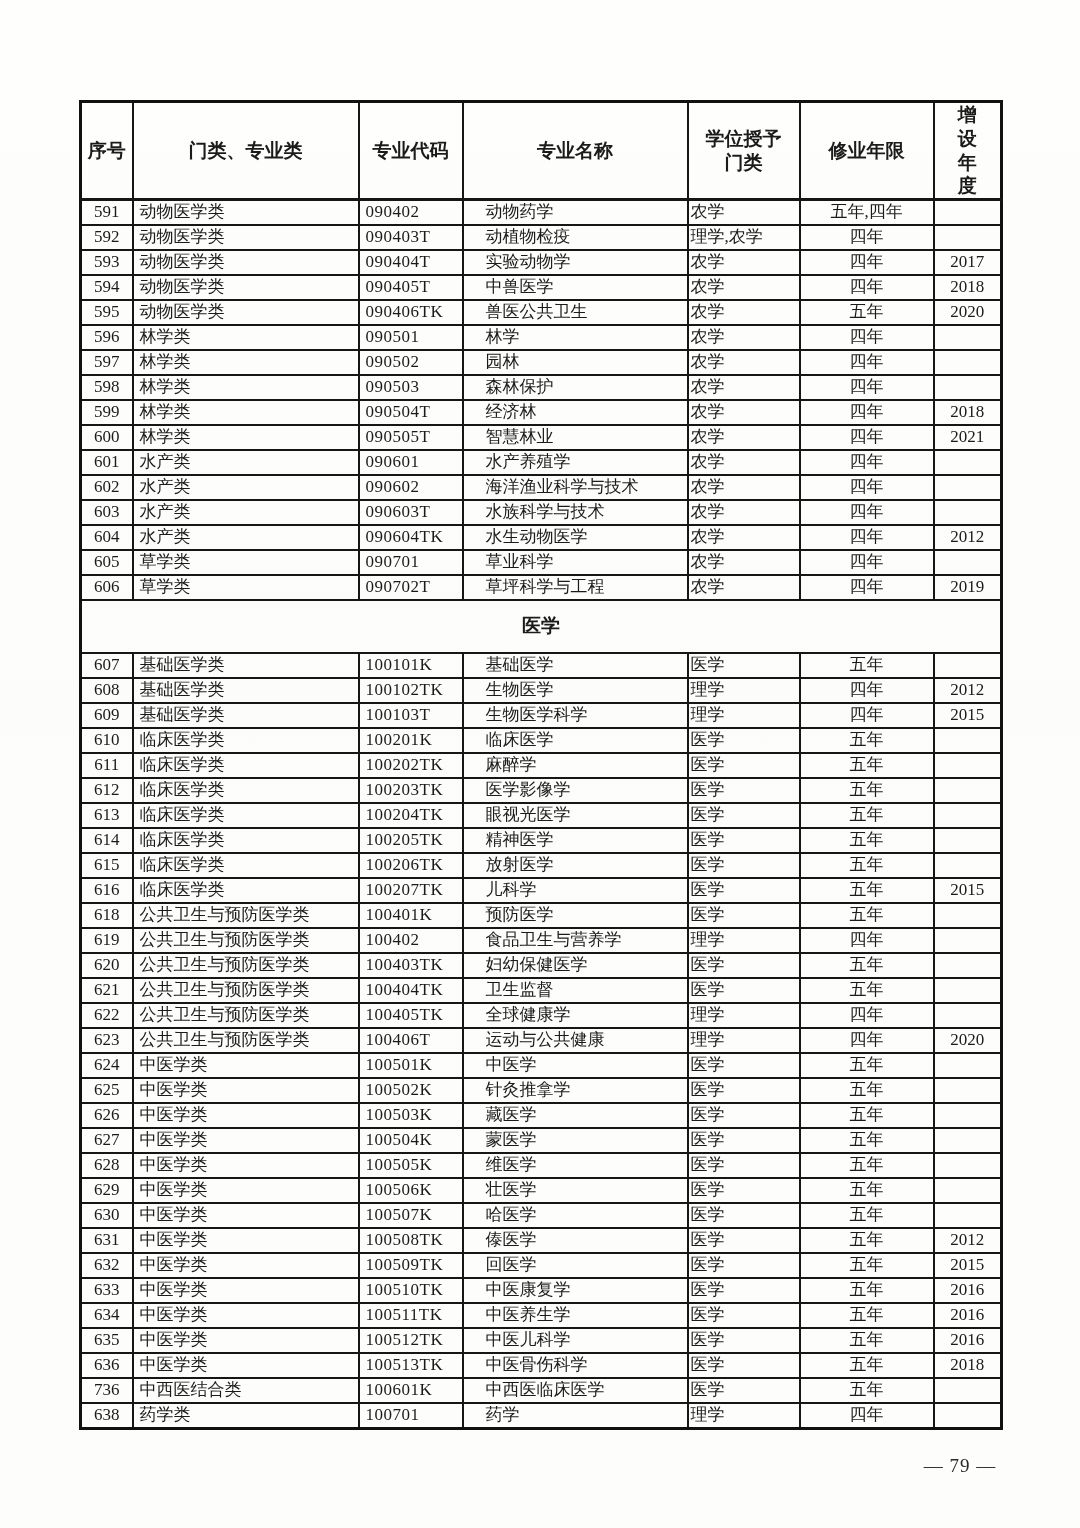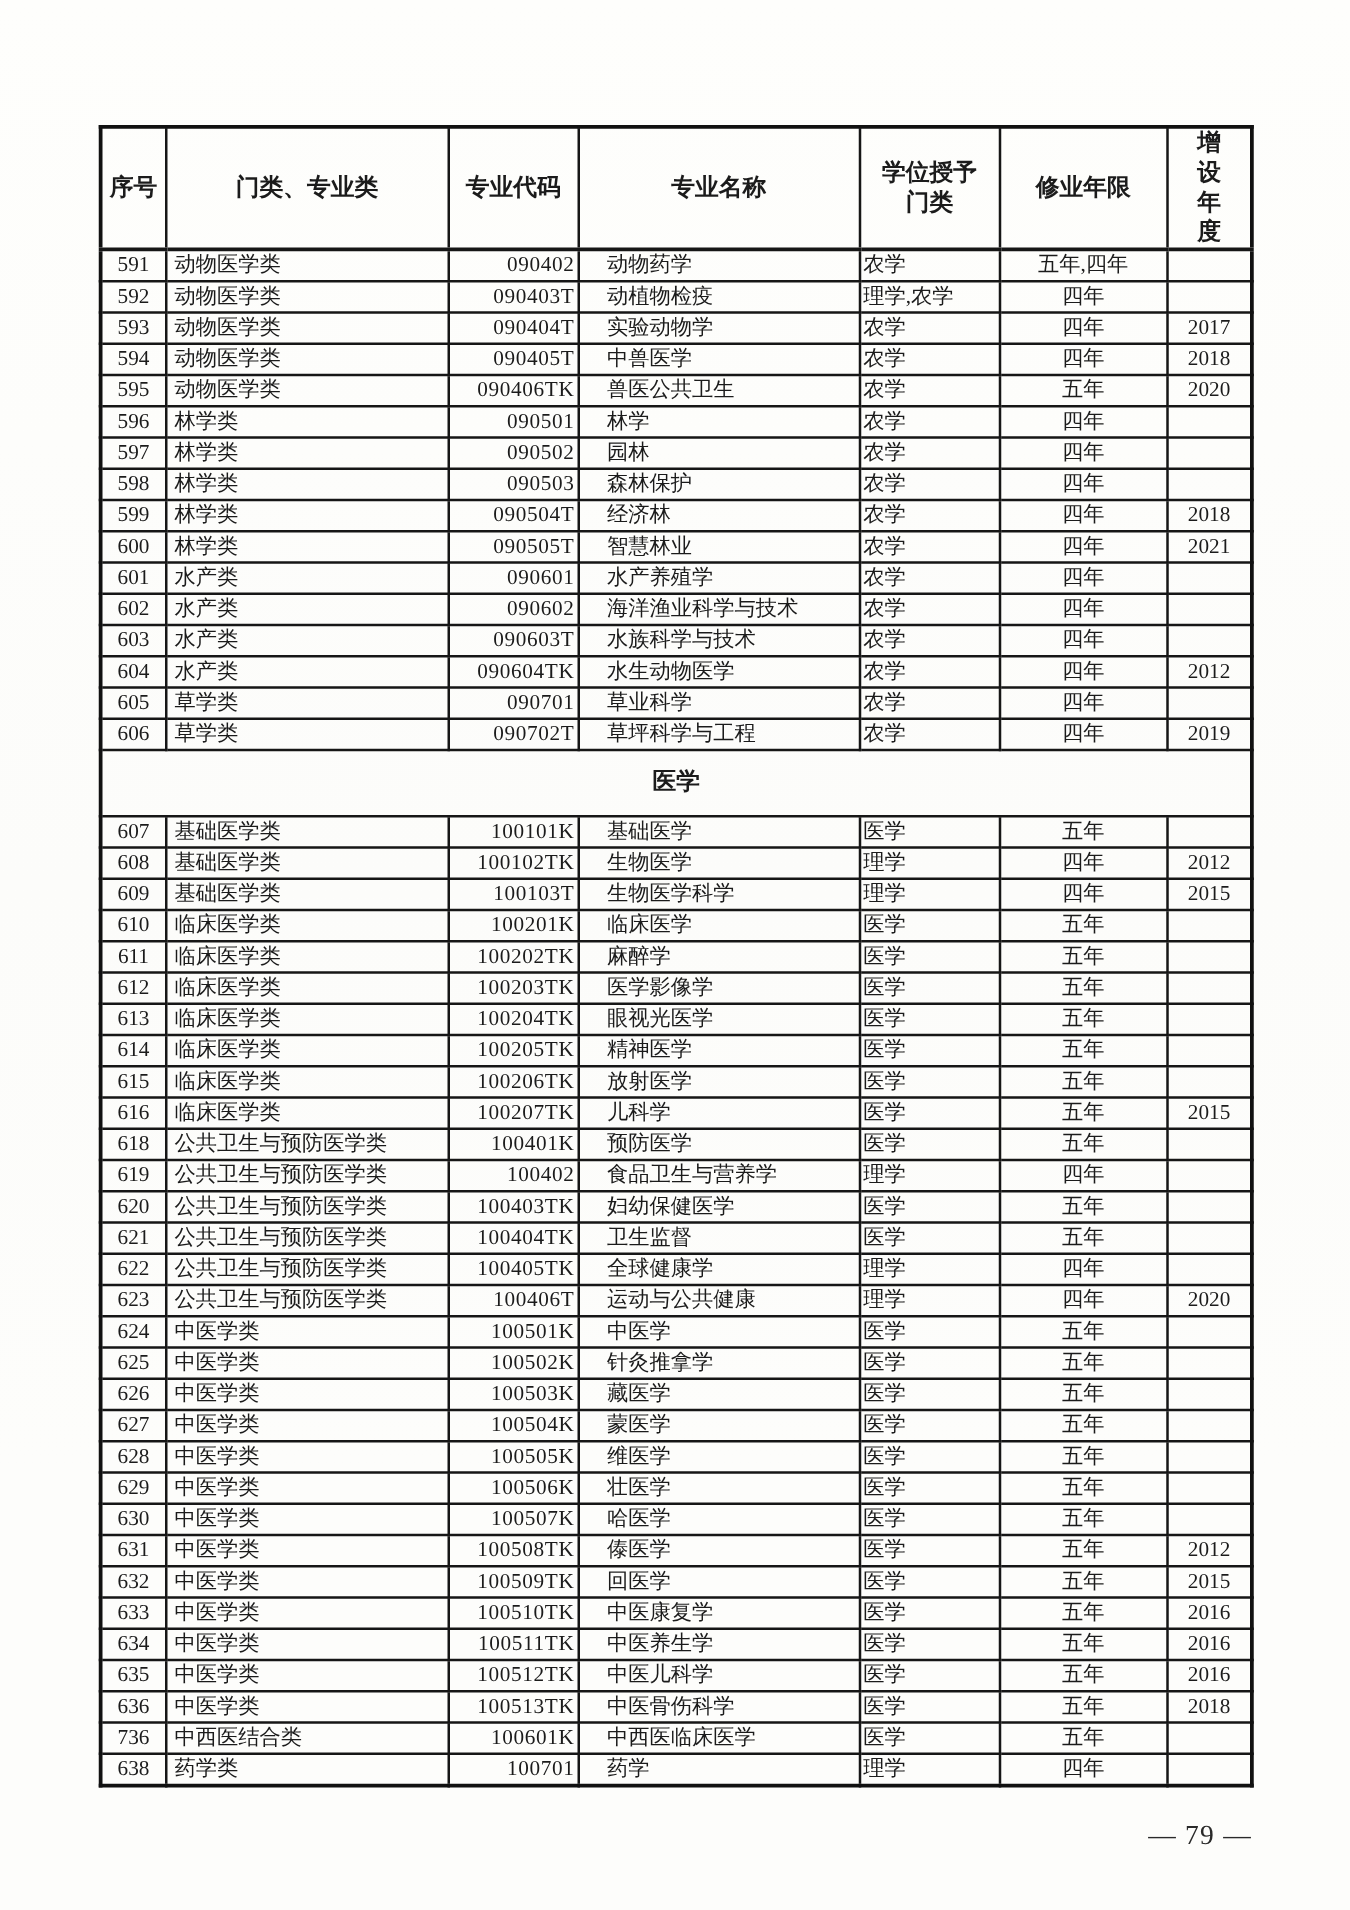--- a/index.html
+++ b/index.html
@@ -49,38 +49,38 @@
   .doc-table thead th:nth-child(7) { padding: 0 21px; }
   .doc-table tbody td {
     height: 23px;
     font-size: 17px;
     line-height: 1.1;
     vertical-align: middle;
     padding: 0 2px;
   }
   .doc-table td.col-seq    { text-align: center; }
   .doc-table td.col-category { text-align: left; padding-left: 6px; }
-  .doc-table td.col-code   { text-align: right; padding-left: 6px; letter-spacing: 0.5px; }
+  .doc-table td.col-code   { text-align: left; padding-left: 6px; letter-spacing: 0.5px; }
   .doc-table td.col-name   { text-align: left; padding-left: 22px; }
   .doc-table td.col-degree { }
   .doc-table td.col-years  { text-align: center; }
   .doc-table td.col-added  { text-align: center; }
   .doc-table tr.section-row td {
     height: 51px;
     font-size: 19px;
     font-weight: bold;
     text-align: center;
     vertical-align: middle;
   }
   .page-footer {
     position: absolute;
     left: 905px;
     top: 1455px;
     width: 110px;
-    font-size: 22px;
+    font-size: 19px;
     color: #2a2a2a;
     text-align: center;
     letter-spacing: 1px;
     font-family: "Liberation Serif", "DejaVu Serif", serif;
   }
 </style>
 </head>
 <body>
 
 <div class="page">

